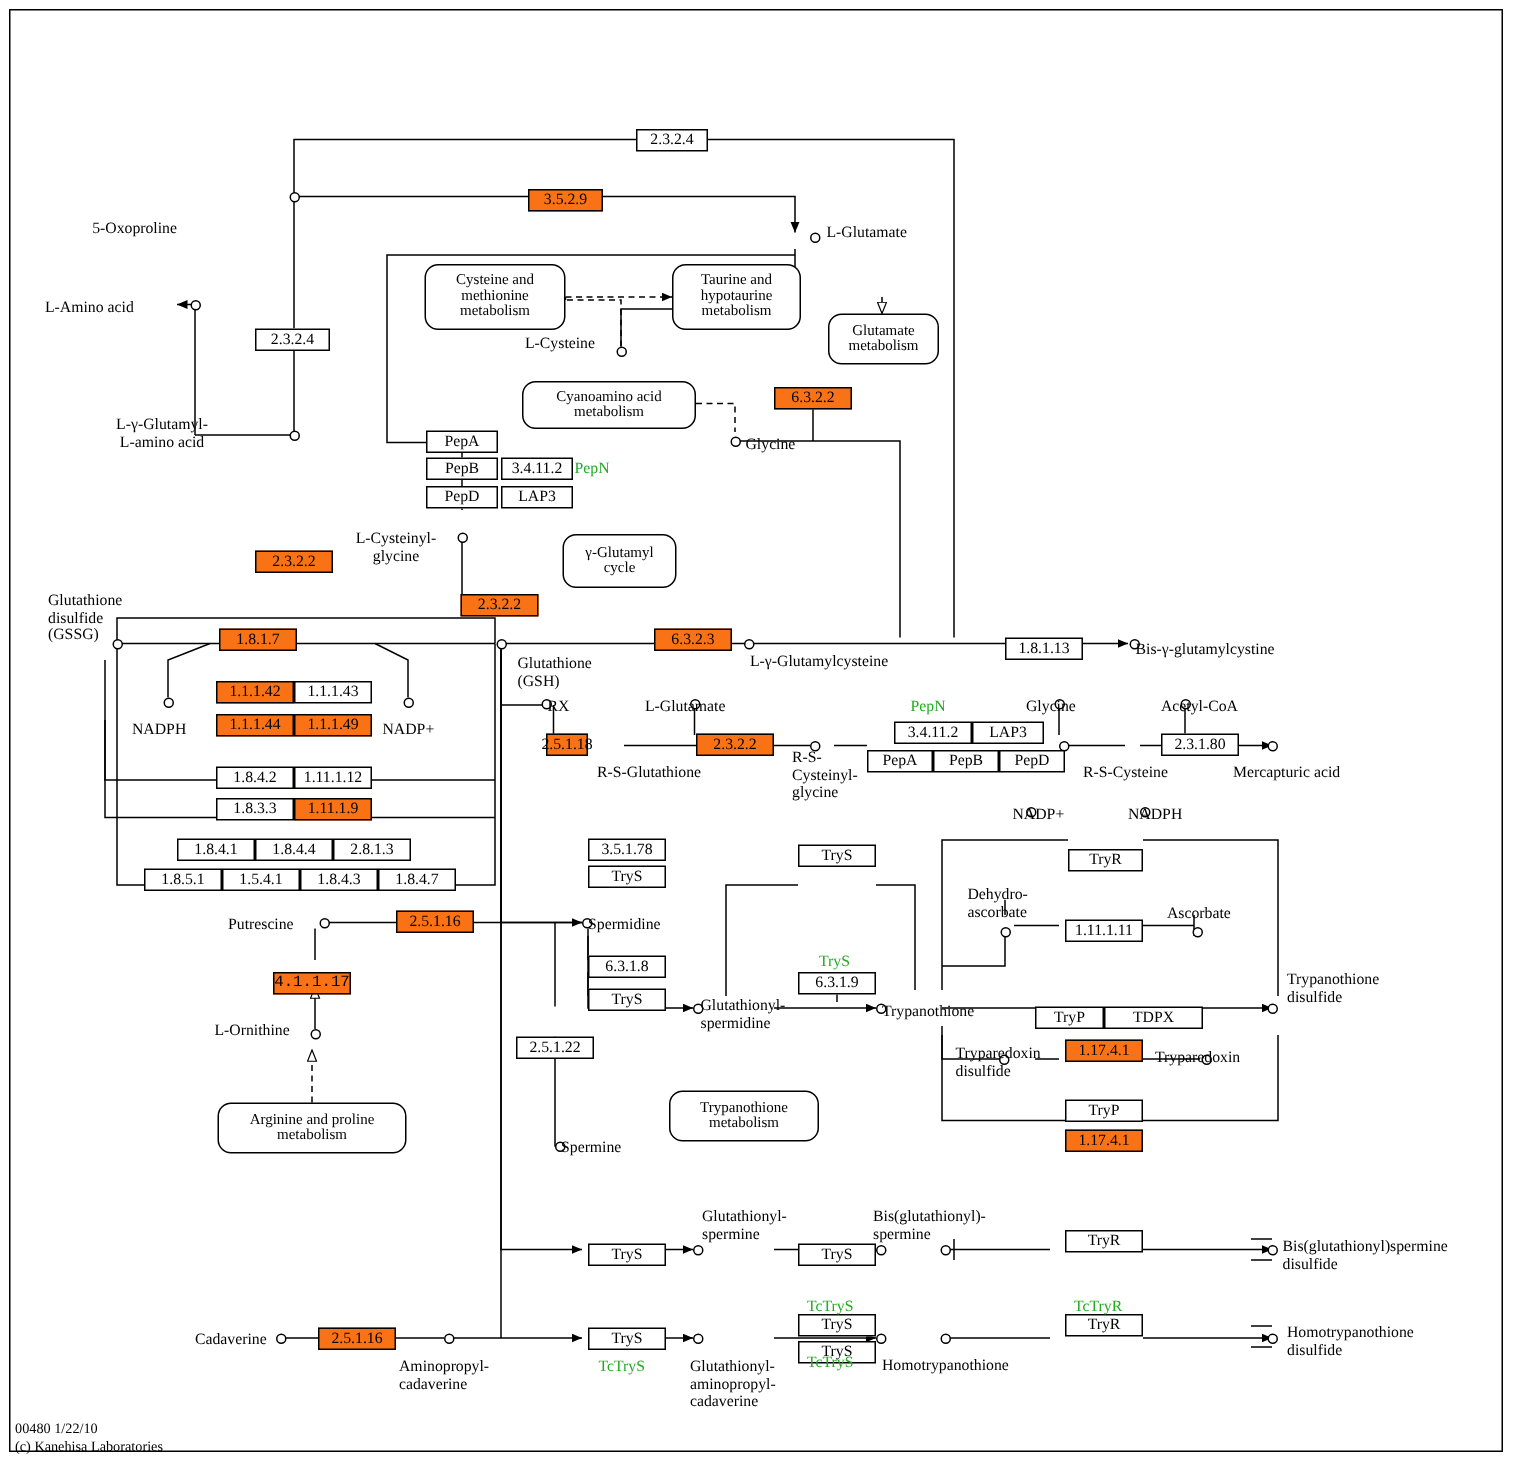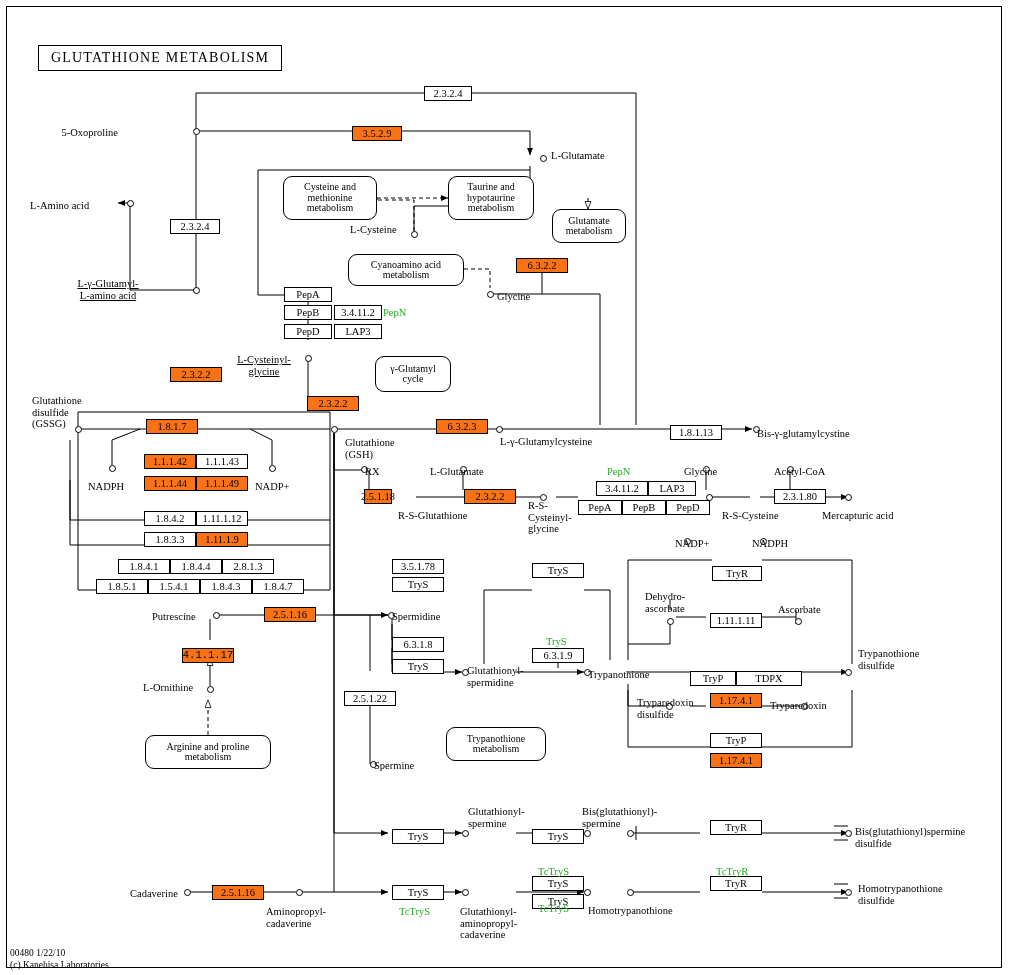--- a/index.html
+++ b/index.html
@@ -5,34 +5,33 @@
   html,body{margin:0;padding:0;background:#ffffff;}
   body{font-family:"Liberation Serif", serif;}
   #page{position:relative;width:1009px;height:975px;background:#ffffff;overflow:hidden;}
   #frame{position:absolute;left:6px;top:6px;width:996px;height:962px;border:1px solid #000;box-sizing:border-box;}
   .ttl{position:absolute;left:38px;top:45px;border:1px solid #000;background:#fff;padding:4px 12px;font-size:14px;letter-spacing:1.2px;font-family:"Liberation Serif", serif;}
   .box{position:absolute;border:1px solid #000;background:#ffffff;font-size:10.5px;text-align:center;box-sizing:border-box;line-height:1.05;display:flex;align-items:center;justify-content:center;font-family:"Liberation Serif", serif;}
   .ec{height:15px;}
   .green{background:#f97316;}
   .rbox{border-radius:9px;padding:2px 4px;font-size:10px;}
   .lbl{position:absolute;font-size:10.5px;color:#000;line-height:1.1;font-family:"Liberation Serif", serif;white-space:nowrap;}
-  .lbl.c{text-align:center;text-decoration:underline;}
-  .lbl.r{text-align:right;}
+  .lbl.c{text-align:center;}
+  .lbl.r{text-align:right;margin-top:20px;}
   .gtxt{position:absolute;font-size:10.5px;color:#22aa22;line-height:1.1;font-family:"Liberation Serif", serif;white-space:nowrap;}
   .node{position:absolute;width:7px;height:7px;border:1px solid #000;border-radius:50%;background:#fff;box-sizing:border-box;}
   .foot{position:absolute;left:10px;font-size:9.5px;font-family:"Liberation Serif", serif;}
   svg.edges{position:absolute;left:0;top:0;width:1009px;height:975px;pointer-events:none;}
 </style>
 </head>
 <body>
 
 <div id="page">
   <div id="frame"></div>
 
-  <div class="ttl">GLUTATHIONE  METABOLISM</div>
 
   <svg class="edges" xmlns="http://www.w3.org/2000/svg">
     <defs>
       <marker id="ar" markerWidth="8" markerHeight="8" refX="7" refY="3" orient="auto">
         <path d="M0,0 L7,3 L0,6 z" fill="#000"></path>
       </marker>
       <marker id="aro" markerWidth="9" markerHeight="9" refX="8" refY="3.5" orient="auto">
         <path d="M0.5,0.5 L8,3.5 L0.5,6.5 z" fill="#fff" stroke="#000" stroke-width="0.8"></path>
       </marker>
     </defs>

